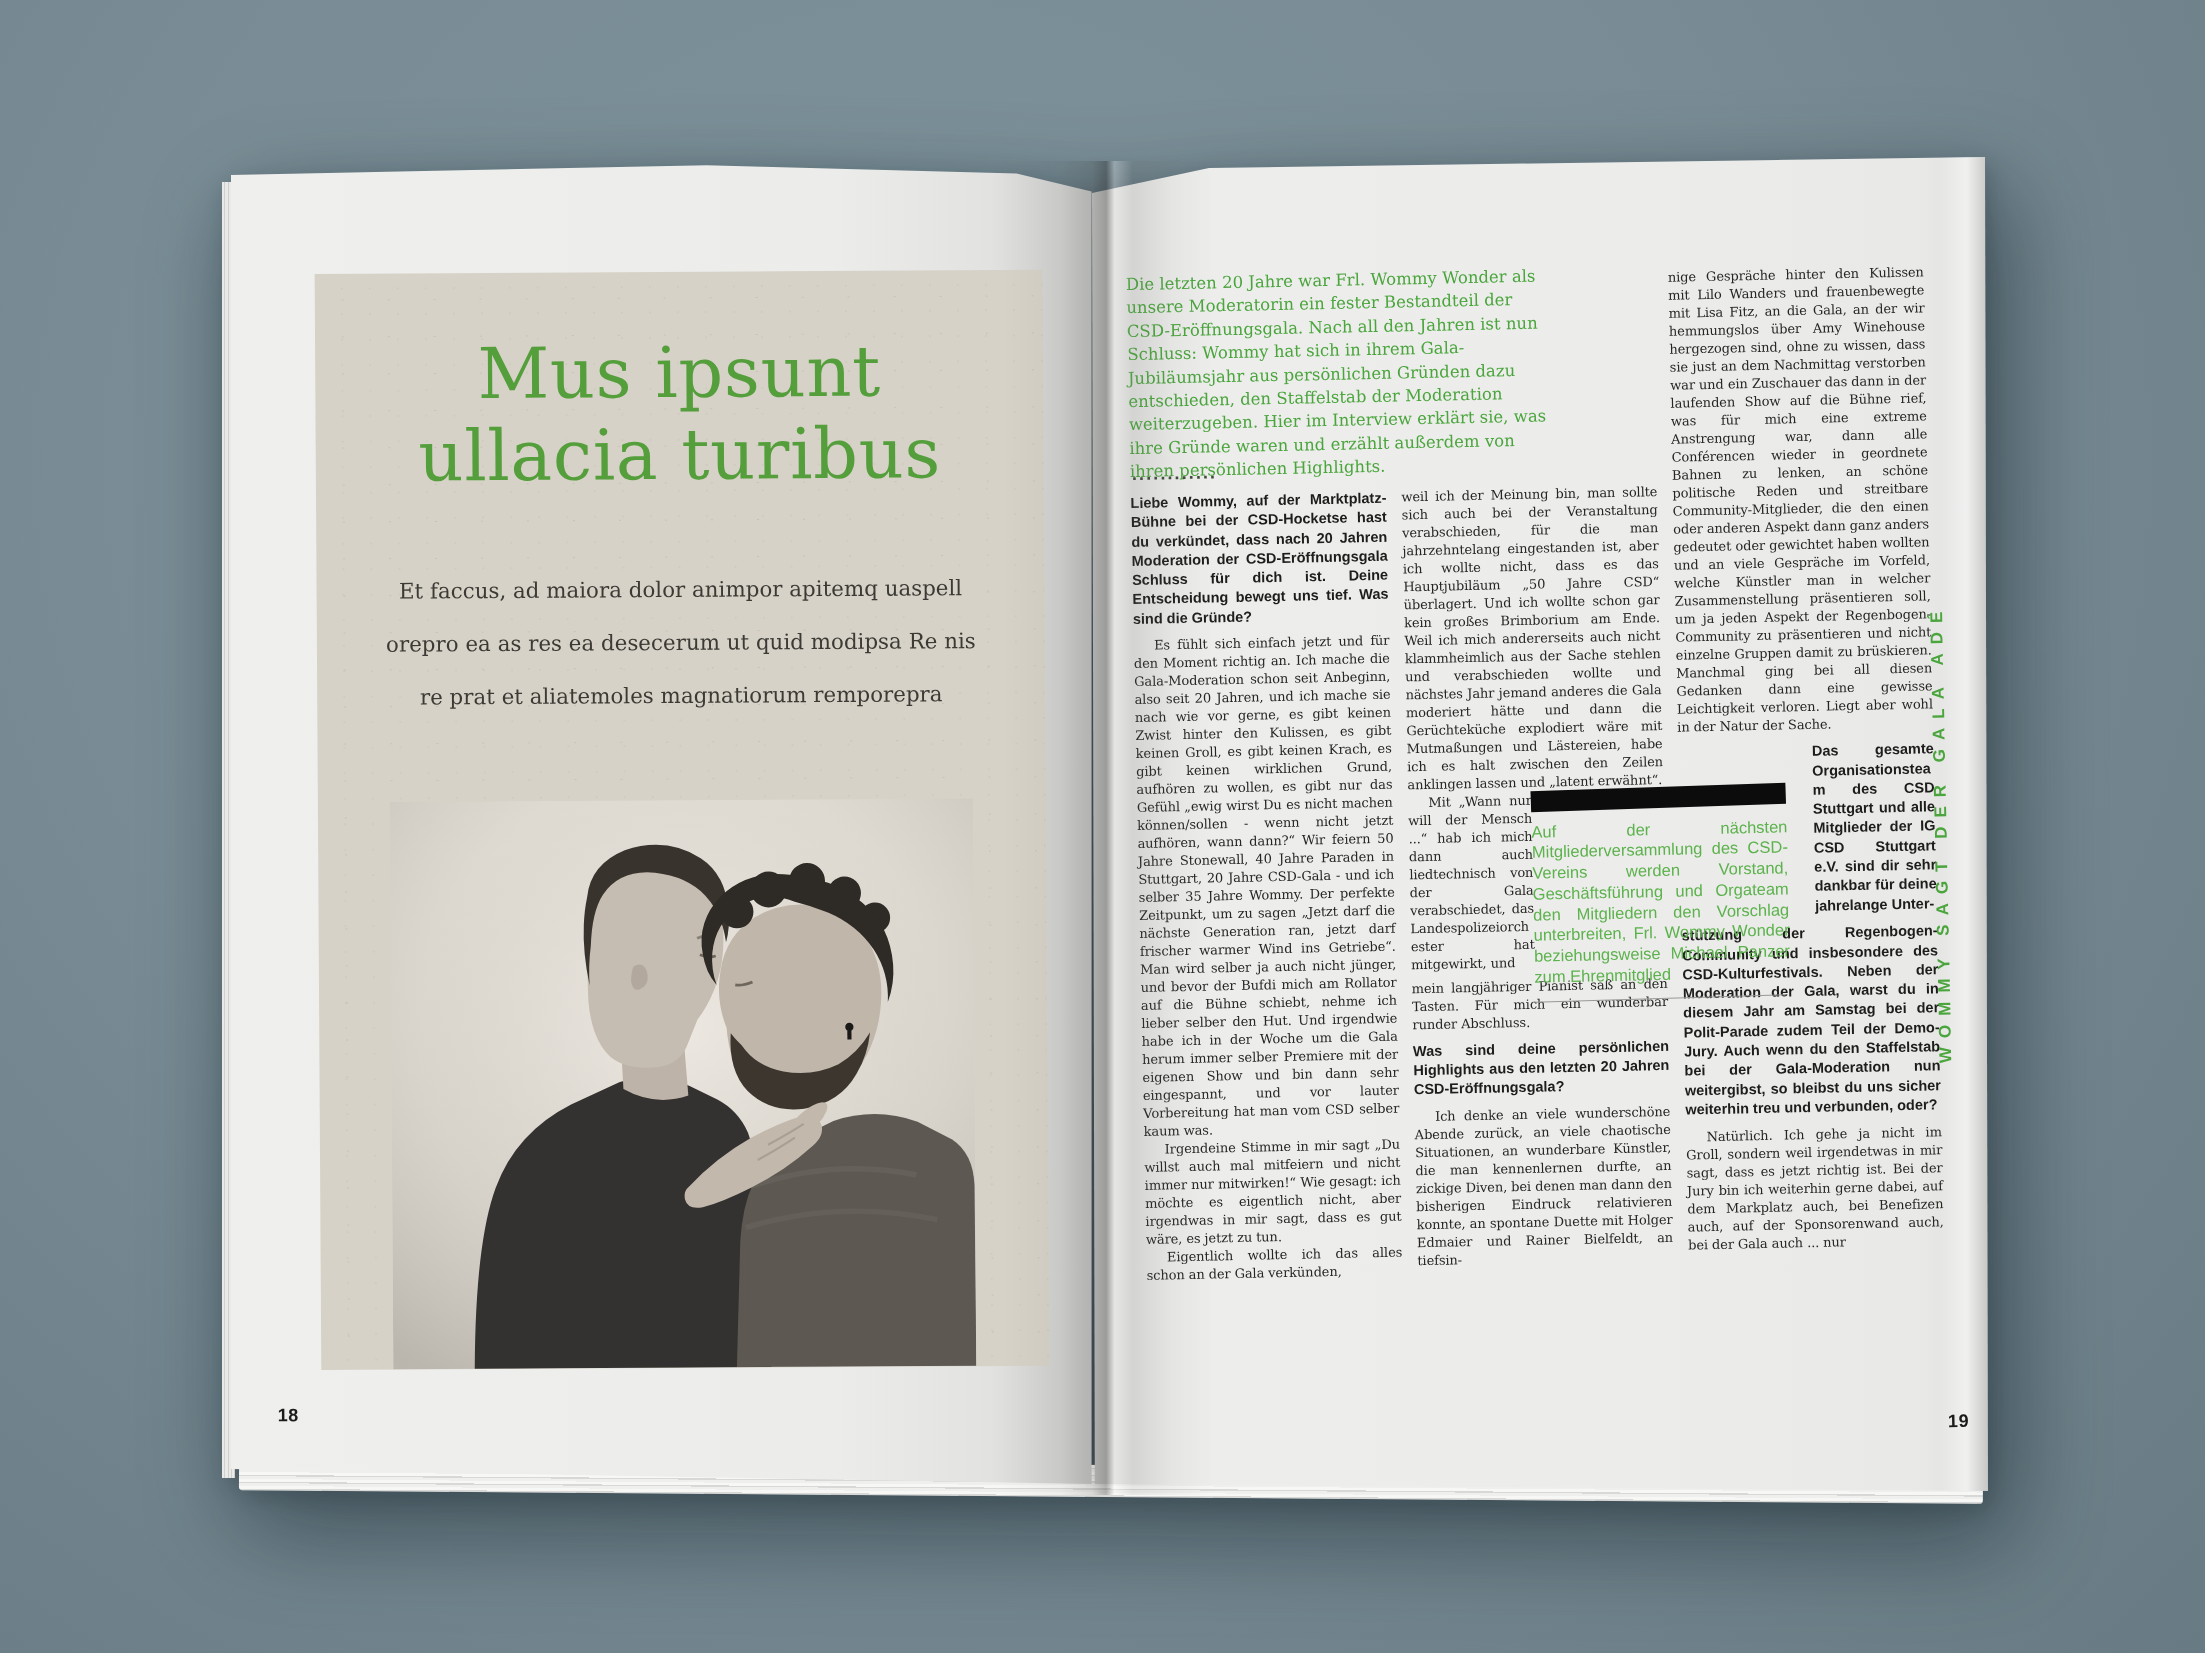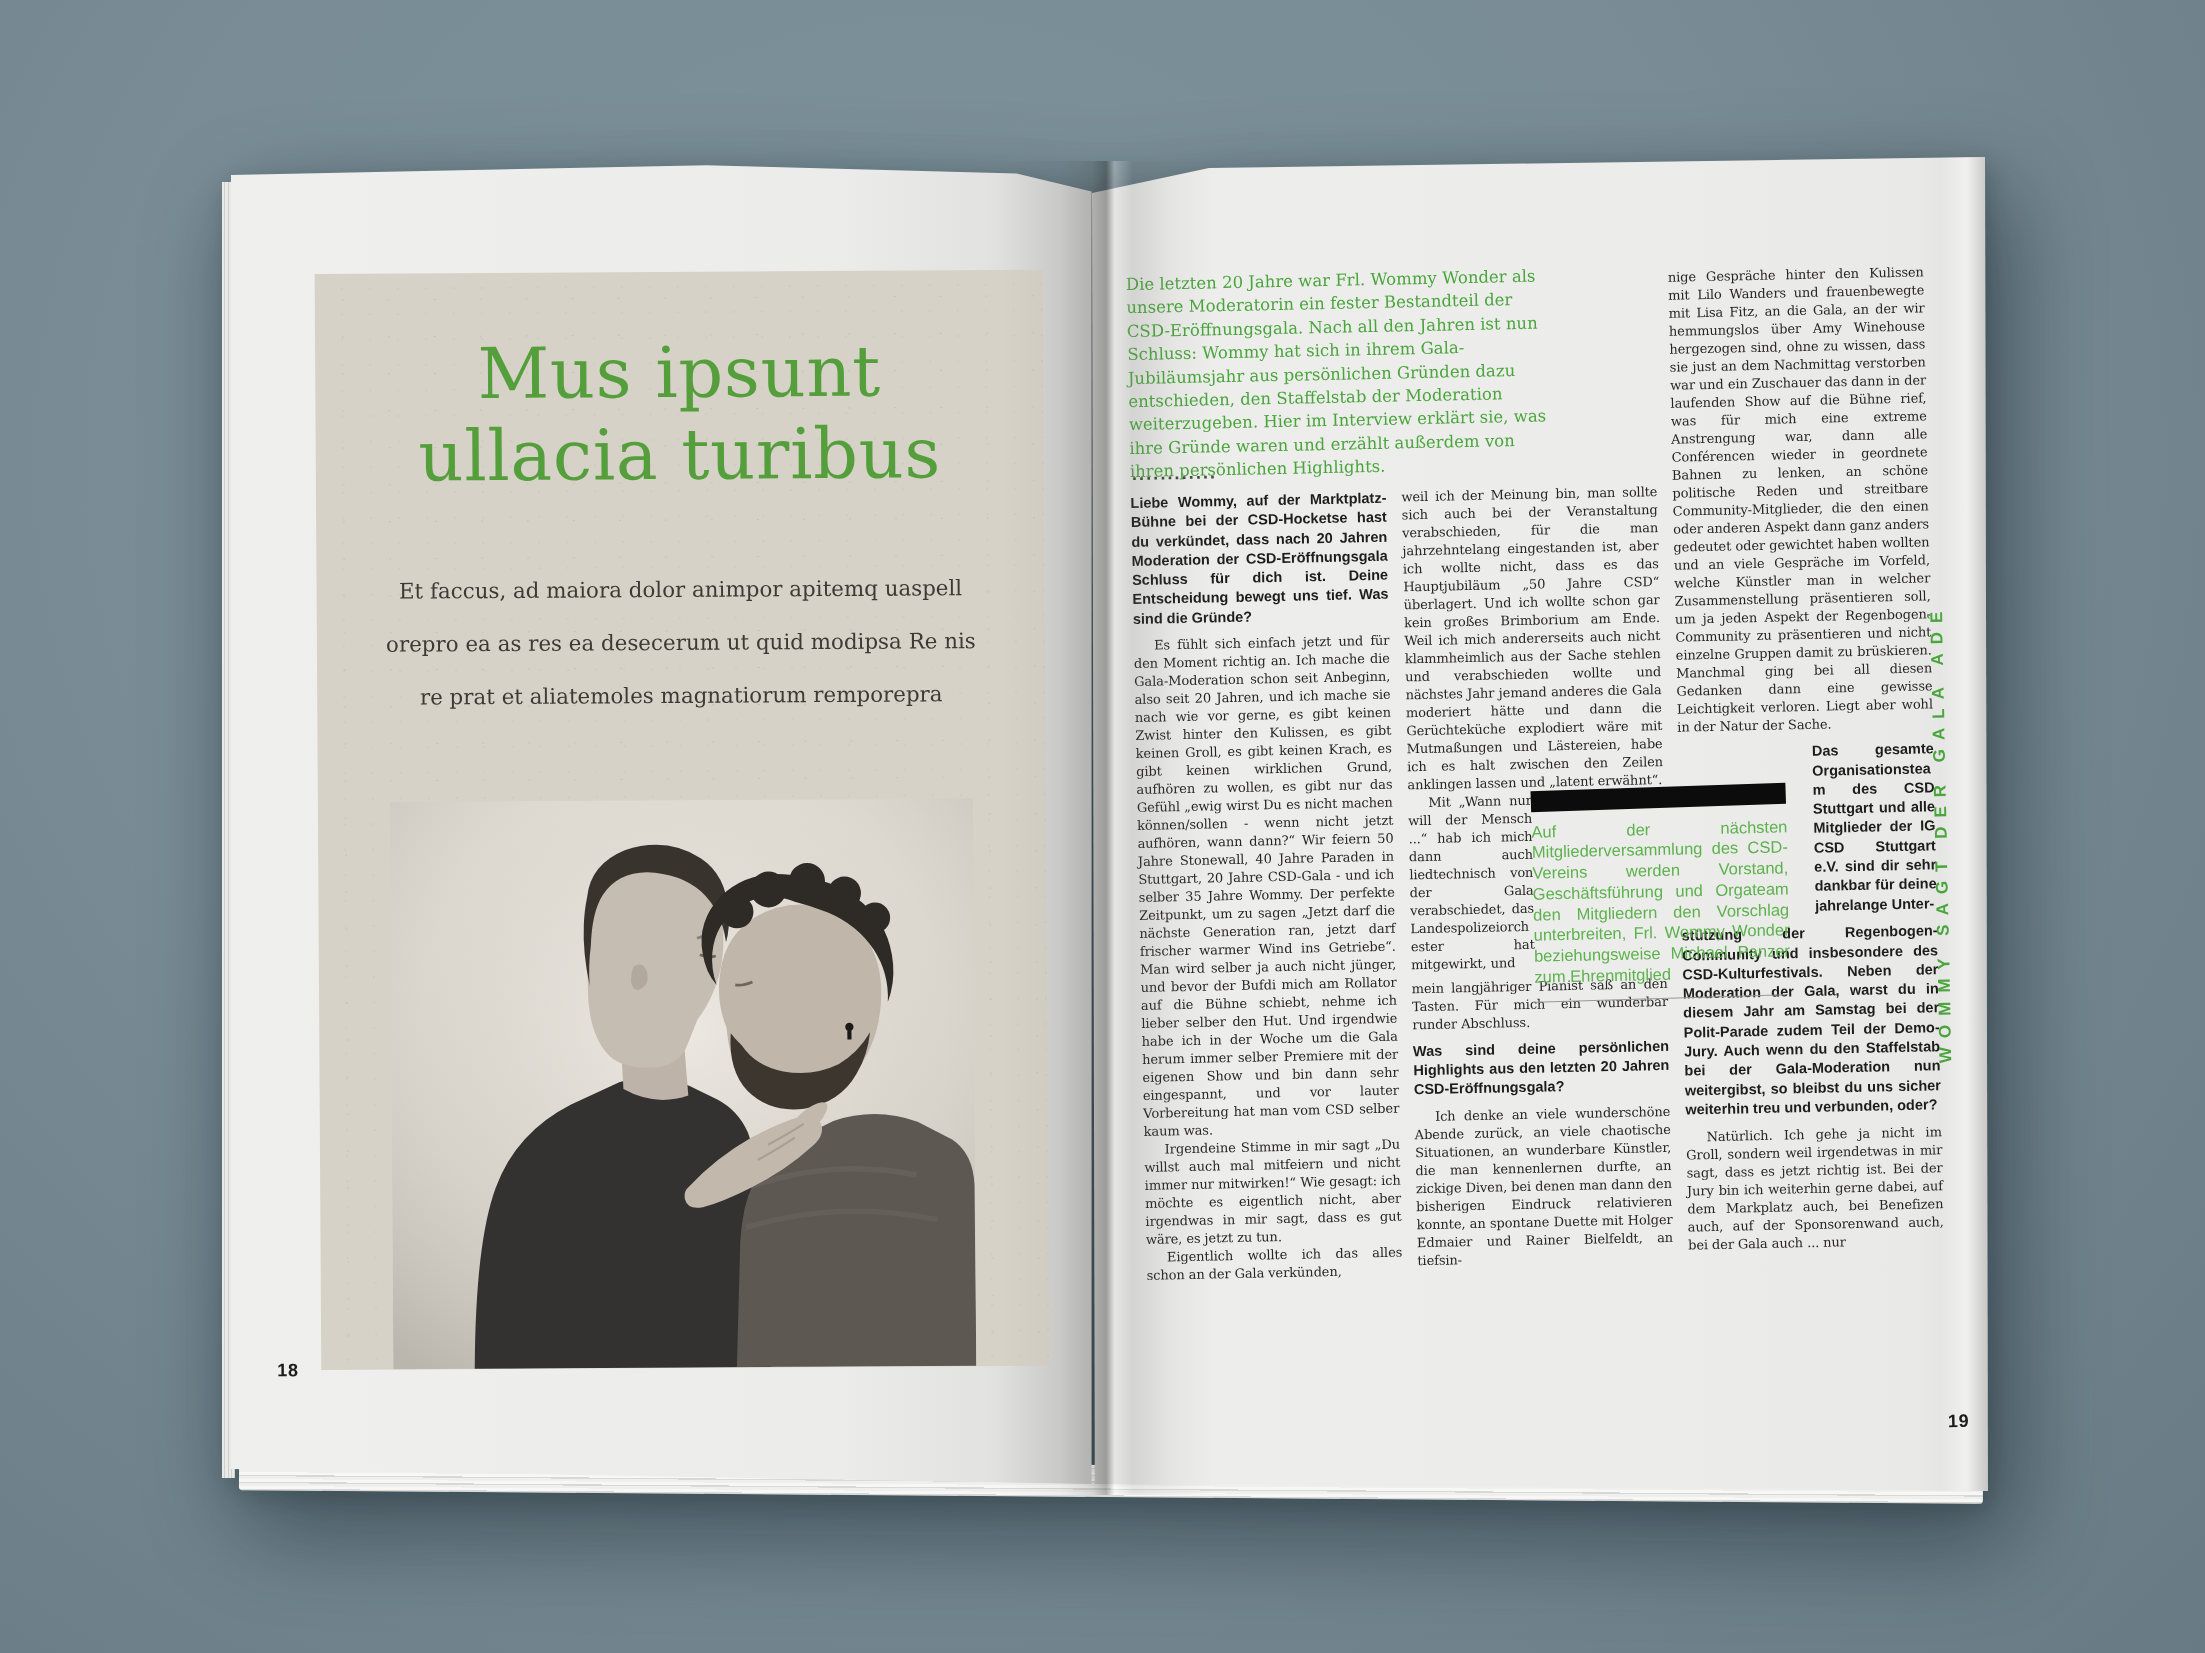--- a/index.html
+++ b/index.html
@@ -29,21 +29,21 @@
   .left-content{position:absolute;left:9.6px;top:6.9px;width:861px;height:1320px;z-index:2;transform:rotate(-.35deg);}
   .panel{position:absolute;left:87px;top:108px;width:728px;height:1096px;background:var(--panel-beige);
           background-image:radial-gradient(rgba(120,108,86,.16) 0.8px,rgba(0,0,0,0) 1px),radial-gradient(rgba(120,108,86,.10) 0.7px,rgba(0,0,0,0) 0.8px);
           background-size:46px 37px,28px 25.5px;background-position:4.8px 7.6px,13px 2.1px;}
   .headline{margin-top:61px;text-align:center;font-family:"DejaVu Serif",serif;font-weight:500;
           font-size:70px;line-height:1.17;color:var(--headline-green);letter-spacing:0.7px;}
   .subtitle{margin-top:66px;text-align:center;font-family:"DejaVu Serif",serif;font-size:21.4px;
           line-height:53px;color:#3b3a35;}
   .photo{position:absolute;left:72px;bottom:0;width:583px;height:568px;display:block;}
   .pagenum{position:absolute;font-weight:700;font-size:18px;color:#1c1c1a;letter-spacing:0.7px;}
-  .pagenum-left{left:43px;top:1194px;}
+  .pagenum-left{left:43px;top:1239px;}
 
   .right-content{position:absolute;left:871px;top:0;width:896px;height:1337px;z-index:2;
           transform:rotate(-1.2deg);transform-origin:41px 276px;}
   .intro{position:absolute;left:37px;top:116px;width:429px;font-family:"DejaVu Serif",serif;
           font-size:16.5px;line-height:23.4px;color:var(--accent-green);}
   .dots{position:absolute;left:39px;top:307px;font-size:18px;letter-spacing:2.1px;color:#3f4a3a;font-weight:700;}
   .cols{position:absolute;left:37px;top:123px;width:799px;display:flex;gap:15px;}
   .col{width:256px;flex:0 0 256px;}
   .col-1,.col-2{margin-top:214px;}
   .serif-p{font-family:"DejaVu Serif",serif;font-size:13px;line-height:18px;color:#262522;

